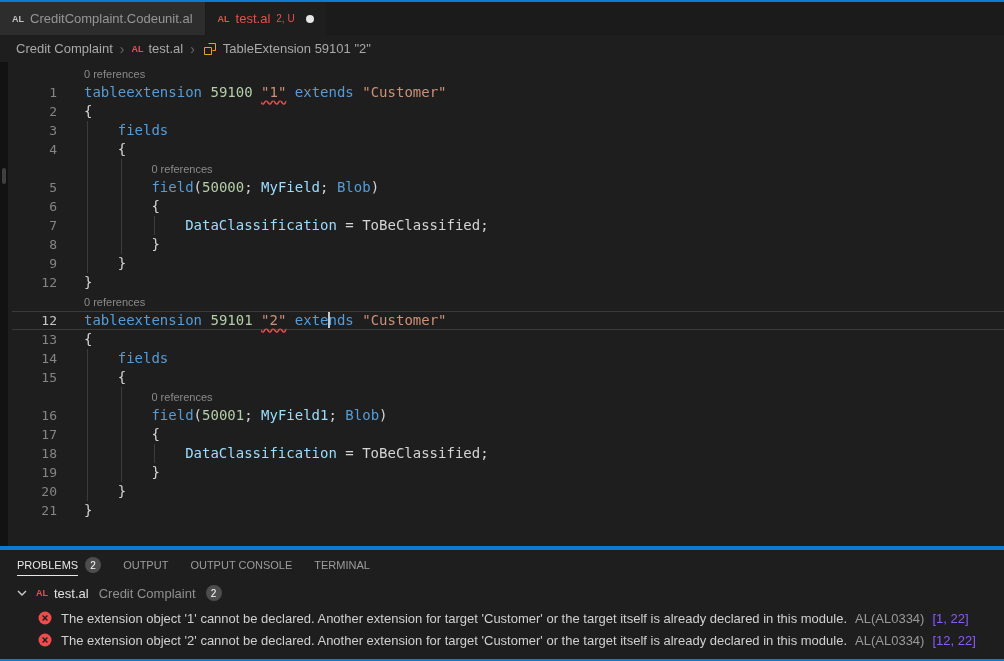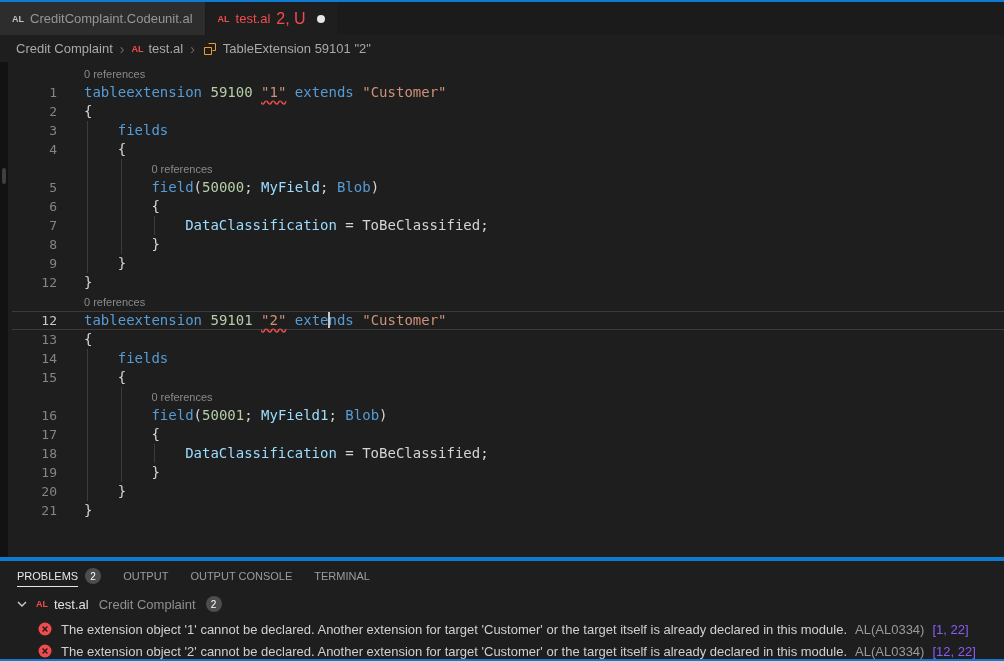--- a/index.html
+++ b/index.html
@@ -7,21 +7,21 @@
   .app{display:flex;flex-direction:column;height:661px;position:relative;}
   .edge{height:2px;background:#0e7ad1;flex:none;}
   
   .tabbar{height:33px;background:#1b1b1b;display:flex;align-items:stretch;flex:none;}
   .tab{display:flex;align-items:center;gap:6px;padding:0 12px;background:#2d2d2d;color:#969696;
     font-size:13px;margin-right:1px;cursor:pointer;}
   .tab.active{background:#1e1e1e;color:#cccccc;}
   .tab.error .tab-label,.tab.error .al-icon,.tab.error .tab-decoration{color:#f14c4c;}
   .al-icon{font-size:9px;font-weight:bold;color:#c0c0c0;font-family:"Liberation Sans",sans-serif;}
   .al-icon.al-error{color:#f14c4c;}
-  .tab-decoration{font-size:16px;}
+  .tab-decoration{font-size:10px;}
   .dirty-dot{width:8px;height:8px;border-radius:50%;background:#e6e6e6;margin-left:5px;flex:none;}
   
   .breadcrumb{height:27px;display:flex;align-items:center;padding-left:16px;font-size:13px;
     color:#a9a9a9;gap:7px;background:#1e1e1e;flex:none;}
   .crumb{display:flex;align-items:center;gap:5px;cursor:pointer;}
   .crumb-sep{color:#6a6a6a;font-size:14px;}
   
   .editor{flex:1;position:relative;background:#1e1e1e;overflow:hidden;}
   .left-strip{position:absolute;left:0;top:0;bottom:0;width:8px;background:#121212;}
   .strip-handle{position:absolute;left:2px;top:106px;width:4px;height:16px;background:#3f3f3f;border-radius:2px;}
@@ -35,21 +35,21 @@
   .guide{position:absolute;top:0;bottom:0;width:1px;background:#3c3c3c;}
   .tok{white-space:pre;}
   .kw{color:#569cd6}.num{color:#b5cea8}.str{color:#ce9178}.prop{color:#9cdcfe}.pl{color:#d4d4d4}
   .sq{text-decoration-line:underline;text-decoration-style:wavy;text-decoration-color:#f14c4c;
     text-underline-offset:3px;text-decoration-skip-ink:none;}
   .lens{font-family:"Liberation Sans",sans-serif;font-size:11px;color:#8a8a8a;cursor:pointer;}
   .cursor{display:inline-block;width:2px;height:16px;background:#c8c8c8;vertical-align:middle;
     margin:0 -1px;position:relative;top:-1px;}
   
   .sash{height:4px;background:#0e7ad1;cursor:ns-resize;flex:none;}
-  .panel{height:98px;background:#1e1e1e;flex:none;overflow:hidden;}
+  .panel{height:109px;background:#1e1e1e;flex:none;overflow:hidden;}
   .panel-tabs{height:30px;display:flex;align-items:center;padding-left:17px;}
   .ptab{display:flex;align-items:center;gap:7px;margin-right:22px;font-size:11px;color:#9d9d9d;cursor:pointer;}
   .ptab.active{color:#e7e7e7;}
   .ptab .ptab-label{padding:5px 0 4px 0;border-bottom:1px solid transparent;}
   .ptab.active .ptab-label{border-bottom:1px solid #e7e7e7;}
   .badge{min-width:16px;height:16px;border-radius:9px;background:#4d4d4d;color:#ffffff;font-size:10px;
     display:flex;align-items:center;justify-content:center;padding:0 4px;box-sizing:border-box;flex:none;}
   .problems{font-size:13px;color:#cccccc;padding-top:2px;}
   .group-row{height:22px;display:flex;align-items:center;gap:6px;padding-left:14px;cursor:pointer;}
   .group-row .file{color:#e1e1e1;}

